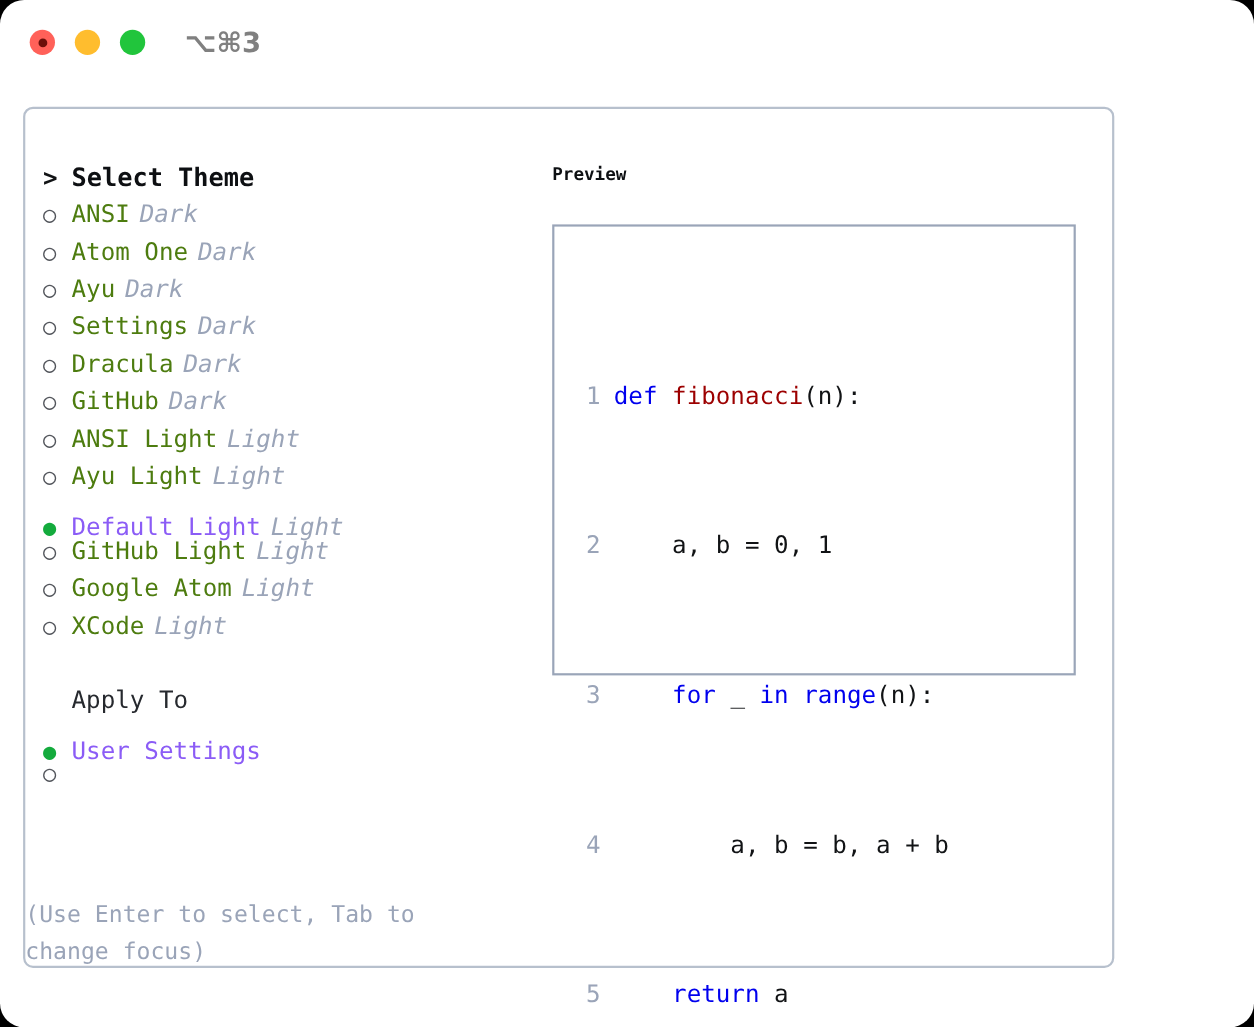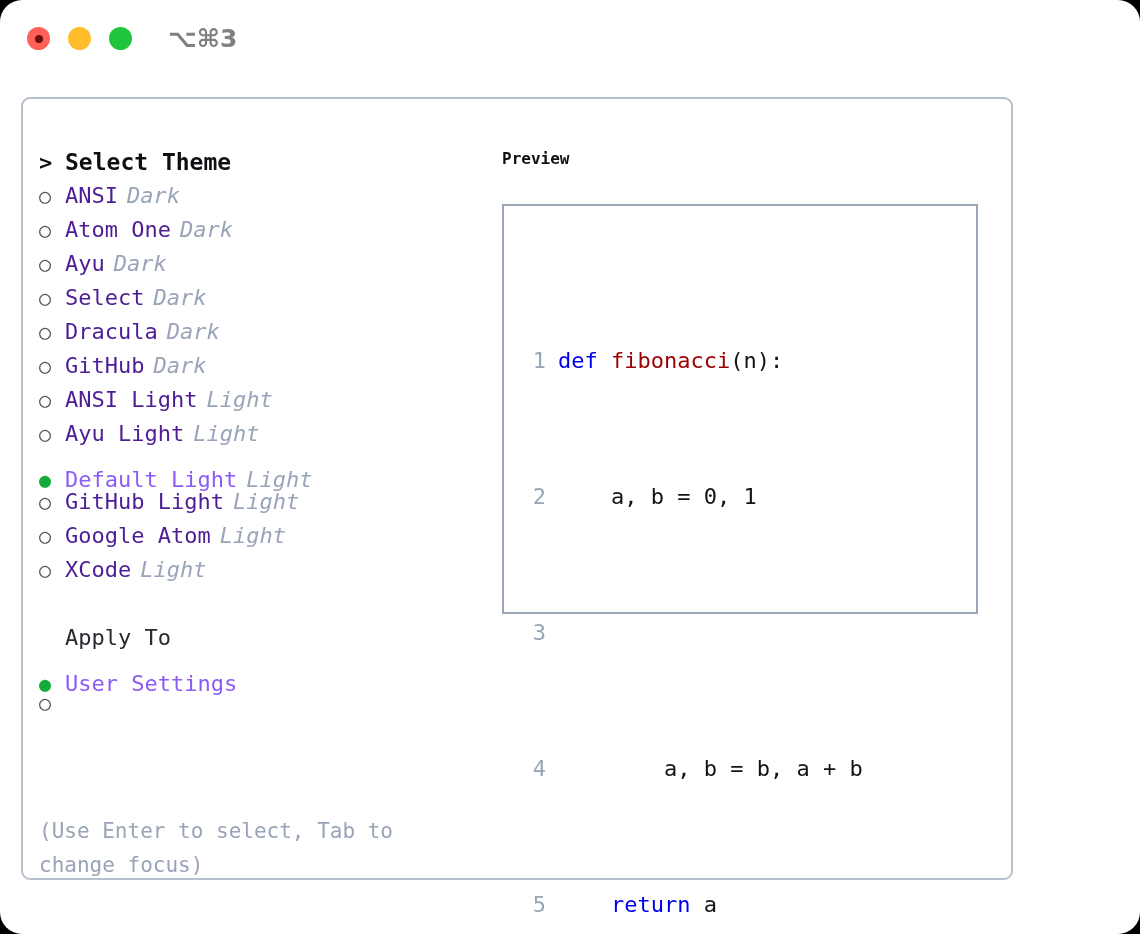--- a/index.html
+++ b/index.html
@@ -113,40 +113,40 @@
     width: 26px;
     flex: 0 0 26px;
     font-size: 22px;
     line-height: 1;
   }
   .marker-caret { font-weight: bold; color: #111315; }
   .marker-empty { color: transparent; }
   .marker-radio { color: #53565c; font-size: 20px; }
   .marker-radio-on { color: #14ab3d; font-size: 20px; }
 
-  .item-name { color: #4c1d95; }
+  .item-name { color: #4d7c0f; }
   .item-name.selected { color: #8b5cf6; margin-top: 12px; }
   .item-tag {
     color: #9aa4b8;
     margin-left: 9px;
     font-style: italic;
   }
   .header-line {
     font-weight: bold;
     color: #0d0f12;
     font-size: 23px;
   }
   .section-head {
     color: #26292e;
   }
   .spacer-line { height: 34px; }
 
   .hint {
     position: absolute;
-    left: 16px;
+    left: 0;
     top: 715px;
     width: 420px;
     font-size: 21px;
     line-height: 34px;
     color: #9aa4b8;
     white-space: pre-wrap;
   }
 
   
   .right-col {
@@ -231,21 +231,21 @@
         </div>
 
         <div class="list-line">
           <span class="marker marker-radio">○</span>
           <span class="item-name">Ayu</span>
           <span class="item-tag">Dark</span>
         </div>
 
         <div class="list-line">
           <span class="marker marker-radio">○</span>
-          <span class="item-name">Select</span>
+          <span class="item-name">Settings</span>
           <span class="item-tag">Dark</span>
         </div>
 
         <div class="list-line">
           <span class="marker marker-radio">○</span>
           <span class="item-name">Dracula</span>
           <span class="item-tag">Dark</span>
         </div>
 
         <div class="list-line">
@@ -321,20 +321,21 @@
             <span class="code-text"><span class="tok-kw">def </span><span class="tok-fn">fibonacci</span><span class="tok-plain">(n):</span></span>
           </div>
 
           <div class="code-row">
             <span class="lineno">2</span>
             <span class="code-text"><span class="tok-plain">    a, b = 0, 1</span></span>
           </div>
 
           <div class="code-row">
             <span class="lineno">3</span>
+            <span class="code-text"><span class="tok-plain">    </span><span class="tok-kw">for</span><span class="tok-plain"> _ </span><span class="tok-kw">in</span><span class="tok-plain"> </span><span class="tok-kw">range</span><span class="tok-plain">(n):</span></span>
           </div>
 
           <div class="code-row">
             <span class="lineno">4</span>
             <span class="code-text"><span class="tok-plain">        a, b = b, a + b</span></span>
           </div>
 
           <div class="code-row">
             <span class="lineno">5</span>
             <span class="code-text"><span class="tok-plain">    </span><span class="tok-kw">return</span><span class="tok-plain"> a</span></span>

